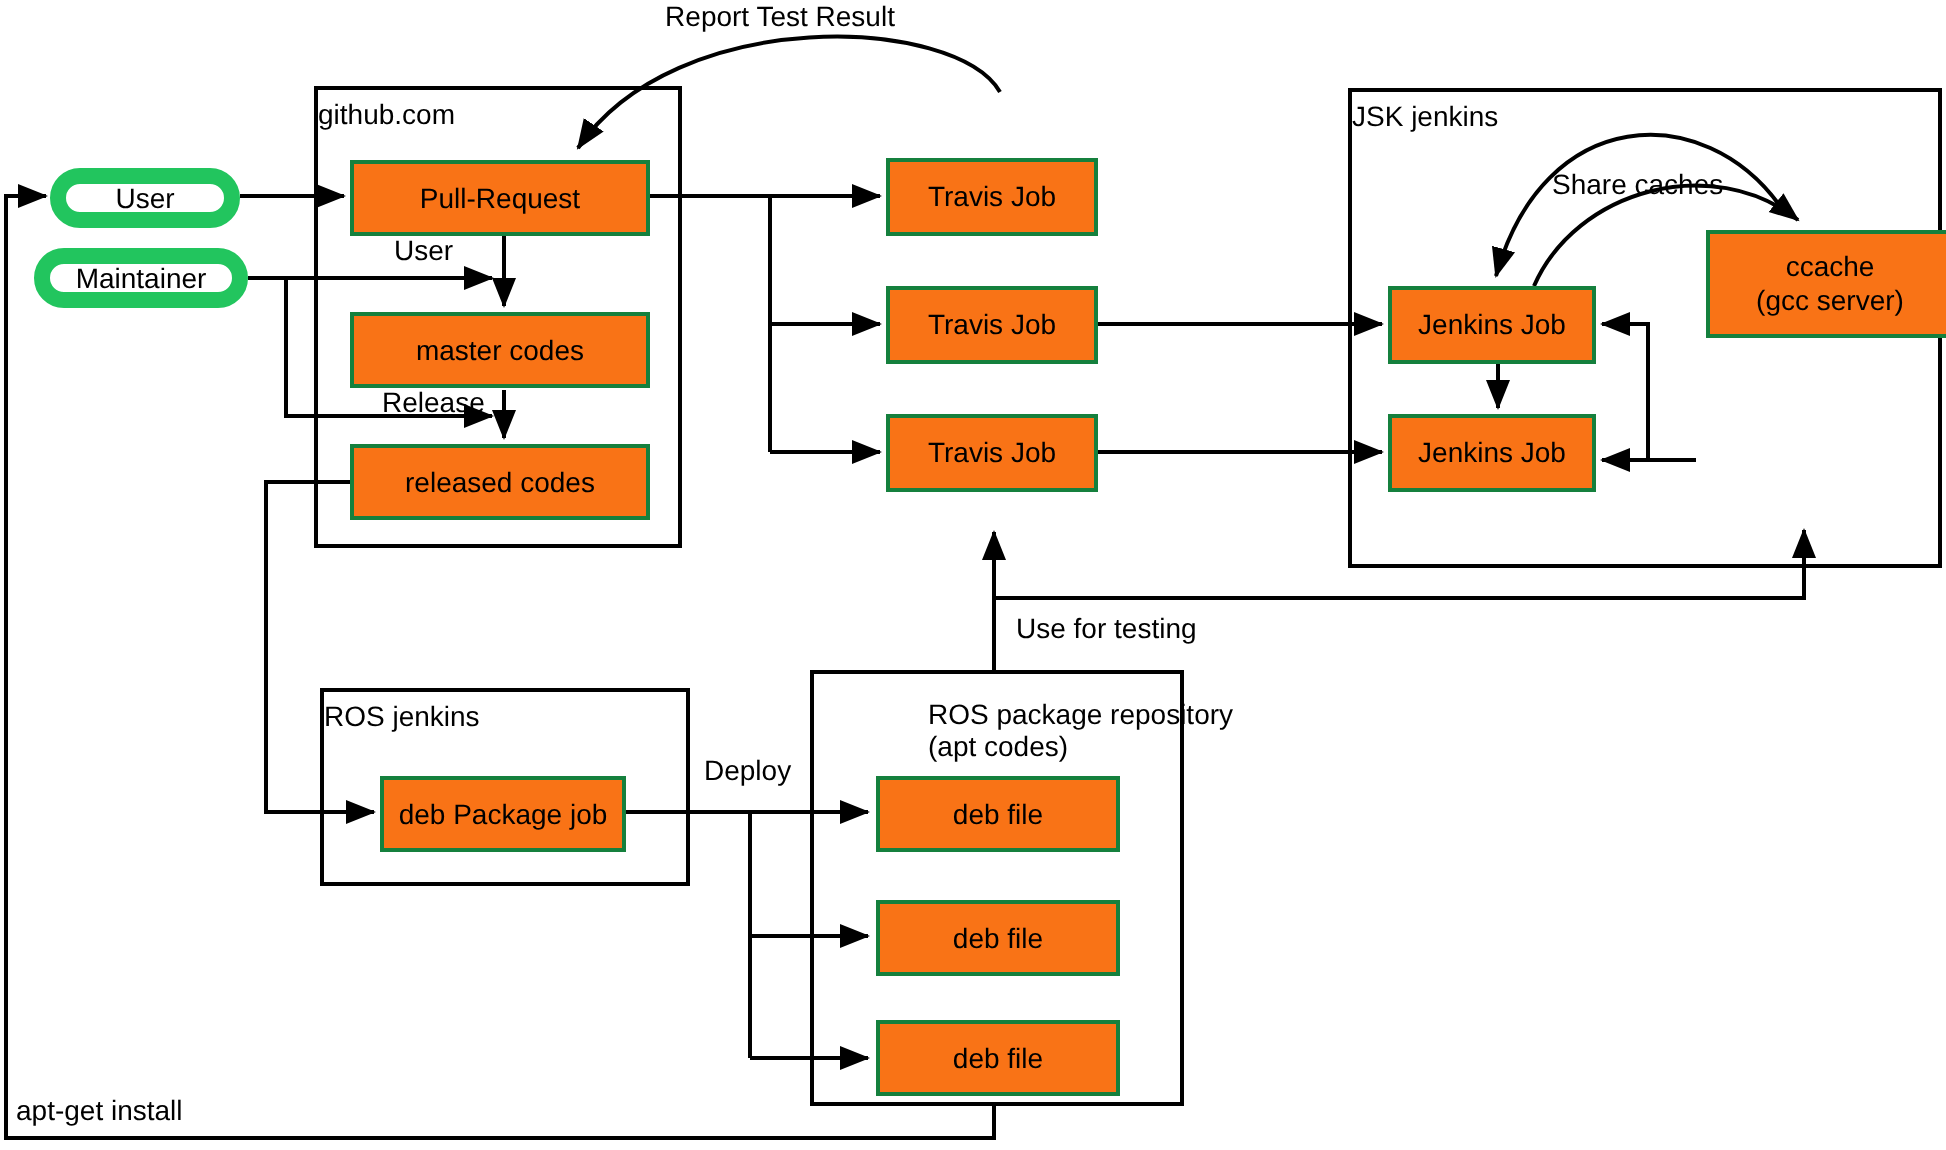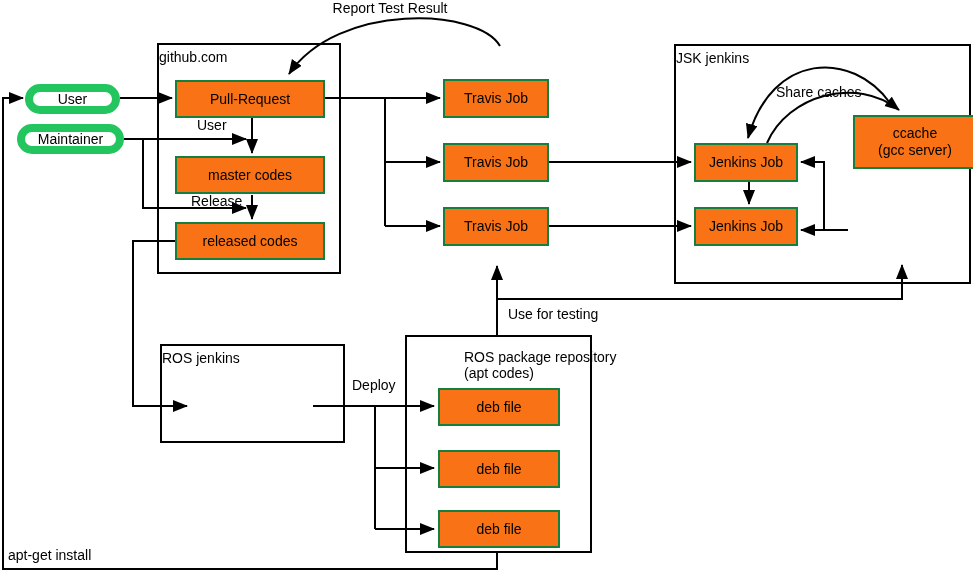--- a/index.html
+++ b/index.html
@@ -111,20 +111,23 @@
   <div class="node" style="left:694px;top:143px;width:104px;height:39px">
     <span>Jenkins Job</span>
   </div>
   <div class="node" style="left:694px;top:207px;width:104px;height:39px">
     <span>Jenkins Job</span>
   </div>
   <div class="node" style="left:853px;top:115px;width:124px;height:54px">
     <span>ccache</span>
     <span>(gcc server)</span>
   </div>
+  <div class="node" style="left:190px;top:388px;width:123px;height:38px">
+    <span>deb Package job</span>
+  </div>
   <div class="node" style="left:438px;top:388px;width:122px;height:38px">
     <span>deb file</span>
   </div>
   <div class="node" style="left:438px;top:450px;width:122px;height:38px">
     <span>deb file</span>
   </div>
   <div class="node" style="left:438px;top:510px;width:122px;height:38px">
     <span>deb file</span>
   </div>
 

